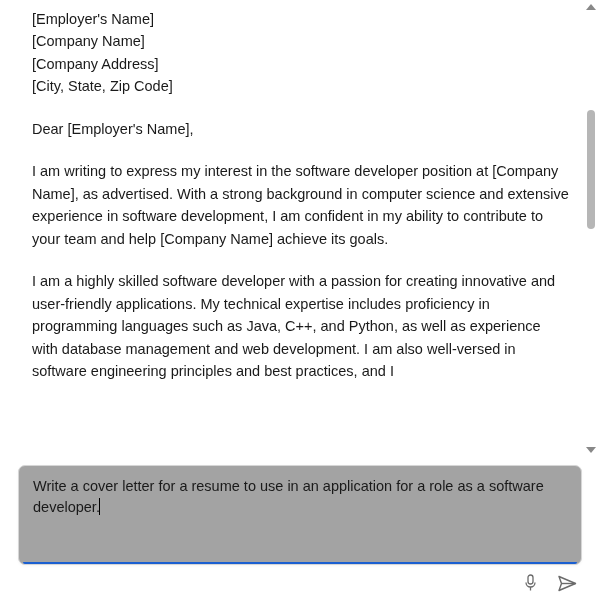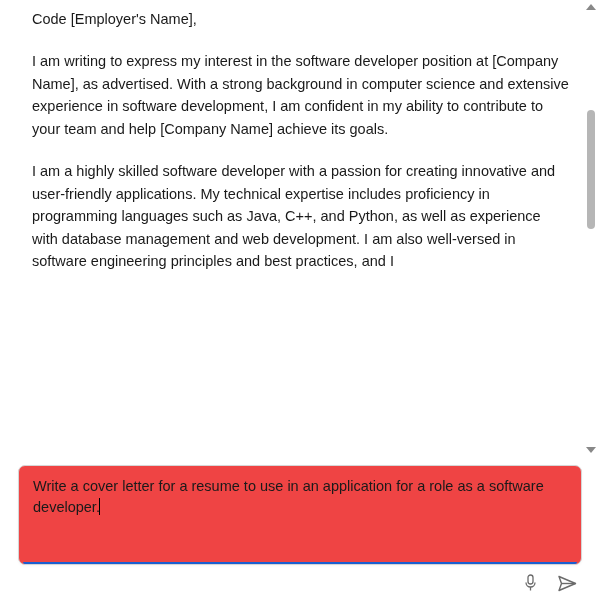--- a/index.html
+++ b/index.html
@@ -71,21 +71,21 @@
     .input-card {
       position: absolute;
       left: 18px;
       right: 18px;
       bottom: 40px;
       height: 100px;
       border: 1px solid #d6d6d6;
       border-radius: 7px;
       padding: 10px 14px;
       box-shadow: 0 1px 3px rgba(0,0,0,0.04);
-      background: #ef4444;
+      background: #a3a3a3;
     }
     .input-text {
       font-size: 14.5px;
       line-height: 1.45;
       color: #1a1a1a;
       outline: none;
       width: 100%;
       height: 100%;
       border: none;
       resize: none;
@@ -125,21 +125,25 @@
       display: flex;
       align-items: center;
     }
     .icon-btn svg { display: block; }
   </style>
 </head>
 <body>
 
 <div class="chat-pane">
   <div class="message-body">
-    <p>Code [Employer's Name],</p>
+    <p>[Employer's Name]
+[Company Name]
+[Company Address]
+[City, State, Zip Code]</p>
+    <p>Dear [Employer's Name],</p>
     <p>I am writing to express my interest in the software developer position at [Company Name], as advertised. With a strong background in computer science and extensive experience in software development, I am confident in my ability to contribute to your team and help [Company Name] achieve its goals.</p>
     <p>I am a highly skilled software developer with a passion for creating innovative and user-friendly applications. My technical expertise includes proficiency in programming languages such as Java, C++, and Python, as well as experience with database management and web development. I am also well-versed in software engineering principles and best practices, and I</p>
   </div>
 </div>
 
 <div class="fade"></div>
 
 <div class="scroll-controls">
   <div class="scroll-arrow up"></div>
   <div class="scroll-track">

